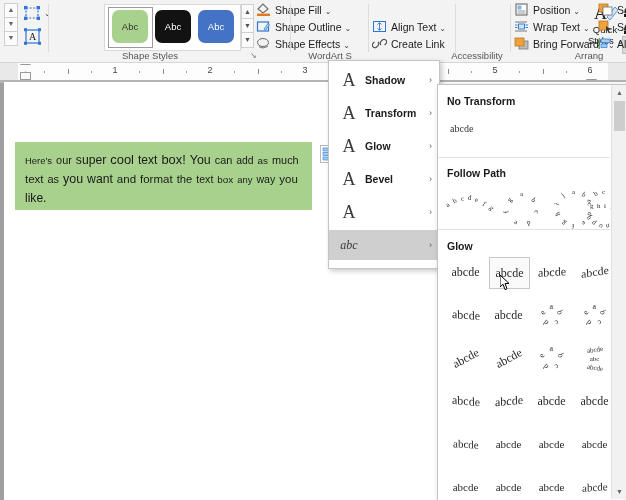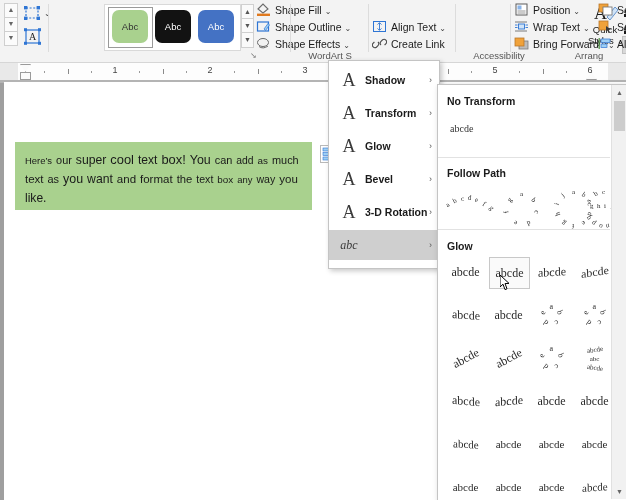--- a/index.html
+++ b/index.html
@@ -155,20 +155,21 @@
         </svg></span><span>Shape Outline</span><span class="carat">⌄</span>
     </div>
     <div class="cmdrow" style="left:206px;top:36px;">
       <span class="cmd-ico">
         <svg width="15" height="13" viewBox="0 0 15 13">
           <ellipse cx="7" cy="5.5" rx="5.5" ry="4" fill="#f2f2f2" stroke="#6b6b6b" stroke-width="1"></ellipse>
           <path d="M3 9.5 Q7 12.5 12 9" fill="none" stroke="#6b6b6b" stroke-width="1"></path>
         </svg></span><span>Shape Effects</span><span class="carat">⌄</span>
     </div>
 
+    <div class="grp-label" style="left:0;width:200px;">Shape Styles</div>
     <div style="position:absolute;left:200px;bottom:2px;font-size:8px;color:#777;">↘</div>
   </div>
 
   <div class="grp-sep" style="left:290px;"></div>
 
   <div class="grp" style="left:292px;width:76px;">
     <div id="wa-quick">
       <svg width="30" height="22" viewBox="0 0 30 22" style="display:block;margin:0 auto;">
         <text x="4" y="17" font-size="18" font-family="Liberation Serif, serif" fill="#1b1b1b">A</text>
         <path d="M17 15 L25 5 L28 8 L20 18 Z" fill="#cfe3f7" stroke="#4a7fc1" stroke-width=".8"></path>
@@ -216,21 +217,21 @@
         <svg width="15" height="13" viewBox="0 0 15 13">
           <path d="M6 5 a2.6 2.6 0 0 1 0 3.6 l-1.6 1.6 a2.6 2.6 0 0 1-3.6-3.6 l1.6-1.6" fill="none" stroke="#4b4b4b" stroke-width="1.1"></path>
           <path d="M9 8 a2.6 2.6 0 0 1 0-3.6 l1.6-1.6 a2.6 2.6 0 0 1 3.6 3.6 l-1.6 1.6" fill="none" stroke="#4b4b4b" stroke-width="1.1"></path>
         </svg></span><span>Create Link</span>
     </div>
     <div class="grp-label"></div>
   </div>
 
   <div class="grp-sep" style="left:455px;"></div>
 
-  <div class="grp" style="left:472px;width:54px;">
+  <div class="grp" style="left:450px;width:54px;">
 
     <div class="grp-label">Accessibility</div>
   </div>
 
   <div class="grp-sep" style="left:510px;"></div>
 
   <div class="grp" style="left:512px;width:114px;">
     <div class="cmdrow" style="left:2px;top:2px;">
       <span class="cmd-ico">
         <svg width="15" height="13" viewBox="0 0 15 13">
@@ -352,21 +353,20 @@
       <div class="fx-lbl">Glow</div>
       <div class="fx-arr">›</div>
     </div>
     <div class="fx-item" style="top: 103px;">
       <div class="fx-ico">A</div>
       <div class="fx-lbl">Bevel</div>
       <div class="fx-arr">›</div>
     </div>
     <div class="fx-item" style="top: 136px;">
       <div class="fx-ico">A</div>
-      <div class="fx-lbl">3-D Rotation</div>
       <div class="fx-arr">›</div>
     </div>
     <div class="fx-item hl" style="top: 169px;">
       <div class="fx-ico" style="font-size: 12px; font-style: italic;">abc</div>
       <div class="fx-arr">›</div>
     </div>
   </div>
 
 <div id="tf">
   <div class="tf-head" style="top:10px;">No Transform</div>

